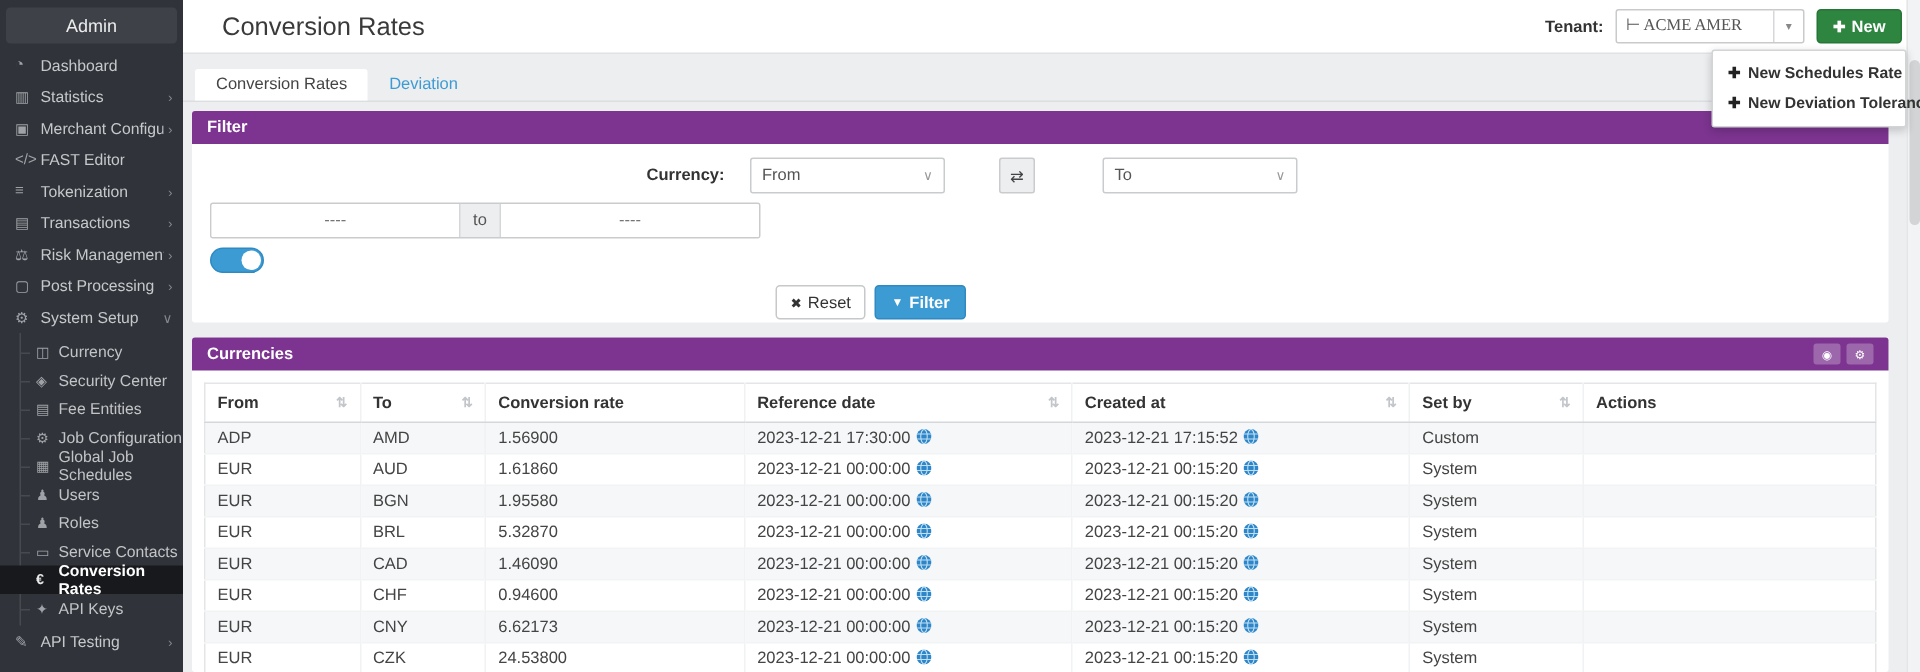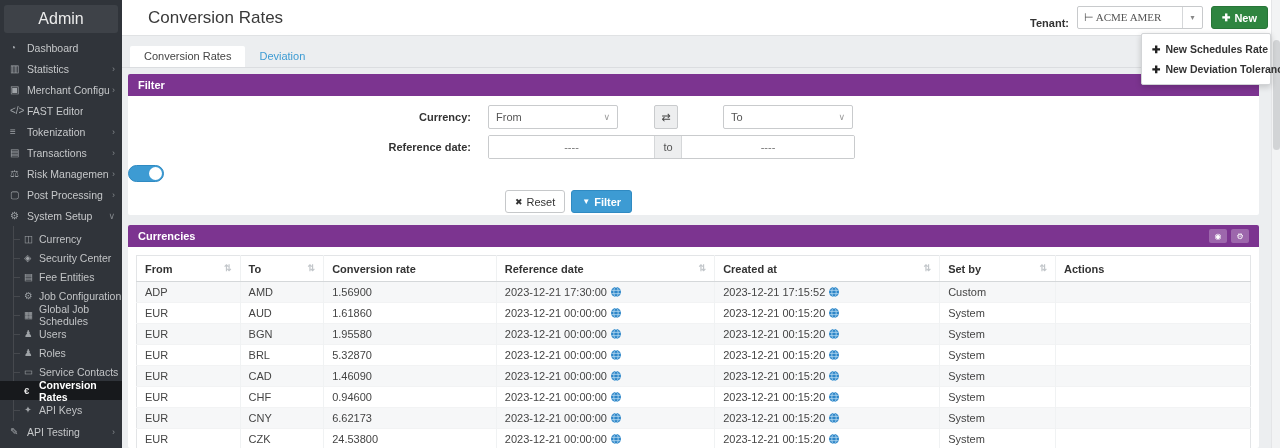--- a/index.html
+++ b/index.html
@@ -7,42 +7,42 @@
   body {
     position:relative; overflow:hidden;
     background:#ECEEF0;
     font-family:"Liberation Sans", sans-serif;
     font-size:11px; color:#3C3C3C;
   }
   
   .sidebar { position:absolute; left:0; top:0; width:122px; height:448px;
     background:#30343A; overflow:hidden; }
   .admin-box { margin:5px 4px 4px 4px; background:#3E4248; border-radius:3px;
-    text-align:center; padding:5px 0; color:#ECECEC; font-size:16px; }
+    text-align:center; padding:5px 0; color:#ECECEC; font-size:12px; }
   .side-item { height:21px; display:flex; align-items:center;
     padding:0 7px 0 10px; color:#C6C8CA; cursor:pointer; }
   .side-item .ico { width:17px; color:#9FA3A7; font-size:10px; flex:none; }
   .side-item .lbl { white-space:nowrap; overflow:hidden; font-size:10.5px; }
   .side-item .chev { margin-left:auto; color:#84888C; font-size:9px; padding-left:3px; }
   .submenu { margin-left:13px; border-left:1px solid #46494E; padding:3px 0 2px 0; }
   .sub-item { height:19px; display:flex; align-items:center; position:relative;
     padding-left:10px; color:#C2C4C6; font-size:10.5px; cursor:pointer; }
   .sub-item::before { content:""; position:absolute; left:0; top:50%; width:6px;
     border-top:1px solid #46494E; }
   .sub-item .ico { width:15px; color:#9FA3A7; font-size:9.5px; flex:none; }
   .sub-item.active { margin-left:-14px; padding-left:24px; background:#17191C;
     color:#FFFFFF; font-weight:bold; }
   .sub-item.active::before { display:none; }
   .sub-item.active .ico { color:#E8E8E8; }
   
   .topbar { position:absolute; left:122px; top:0; width:1150px; height:36px;
     background:#FFFFFF; border-bottom:1px solid #E0E2E4;
     display:flex; align-items:center; }
   .page-title { margin-left:26px; font-size:17px; color:#3A3A3A; font-weight:500; }
-  .topbar-right { margin-left:auto; margin-right:4px; display:flex; align-items:flex-end; gap:8px; }
+  .topbar-right { margin-left:auto; margin-right:4px; display:flex; align-items:center; gap:8px; }
   .tenant-label { font-weight:bold; color:#333; }
   .tenant-select { display:flex; height:23px; border:1px solid #C8CACC; border-radius:2px;
     background:#fff; cursor:pointer; }
   .tenant-select .val { width:104px; padding:0 6px; line-height:21px; color:#555;
     font-size:11px; white-space:nowrap; overflow:hidden;font-family:Liberation Serif, serif; }
   .tenant-select .caret { width:20px; border-left:1px solid #D5D7D9; color:#888;
     display:flex; align-items:center; justify-content:center; font-size:8px; }
   .btn-new { height:23px; padding:0 10px; background:#2E8540; color:#fff;
     border:1px solid #287538; border-radius:3px; font-weight:bold; font-size:11px;
     display:flex; align-items:center; gap:4px; cursor:pointer; }
@@ -66,21 +66,21 @@
   .panel-head { height:22px; background:#7C3490; border-radius:2px 2px 0 0;
     color:#fff; font-weight:bold; font-size:11px; line-height:22px; padding:0 10px;
     display:flex; align-items:center; }
   .panel-filter { top:74px; height:141px; }
   .panel-currencies { top:225px; height:223px; }
   .head-btns { margin-left:auto; display:flex; gap:4px; }
   .head-btn { width:18px; height:14px; background:rgba(255,255,255,.25); border:none;
     border-radius:2px; color:#fff; font-size:8px; line-height:13px; text-align:center;
     cursor:pointer; padding:0; }
   
-  .filter-body { padding-top:9px; }
+  .filter-body { padding-top:9px;padding-left:12px; }
   .frow { display:flex; align-items:center; margin-bottom:6px; }
   .flabel { width:360px; text-align:right; padding-right:17px; font-weight:bold; color:#333; }
   .fselect { width:130px; height:24px; border:1px solid #C9CBCD; border-radius:2px;
     background:#fff; display:flex; align-items:center; padding:0 7px; color:#555;
     cursor:pointer; }
   .fselect .caret { margin-left:auto; color:#999; font-size:9px; }
   .swap-btn { width:24px; height:24px; margin-left:36px; background:#EDEEEF;
     border:1px solid #C9CBCD; border-radius:2px; color:#444; font-size:11px;
     cursor:pointer; padding:0; }
   .fselect.second { margin-left:45px; }
@@ -267,21 +267,20 @@
       </div>
       <button class="swap-btn">
         <span>⇄</span>
       </button>
       <div class="fselect second">
         <span>To</span>
         <span class="caret">∨</span>
       </div>
     </div>
     <div class="frow">
-      <span class="flabel">Reference date:</span>
       <div class="dategroup">
         <input type="text" placeholder="----" style="">
         <span class="tocell">to</span>
         <input type="text" class="second" placeholder="----" style="">
       </div>
     </div>
     <div class="frow" style="margin-bottom:8px;">
       <div class="toggle">
         <span class="knob"></span>
       </div>

